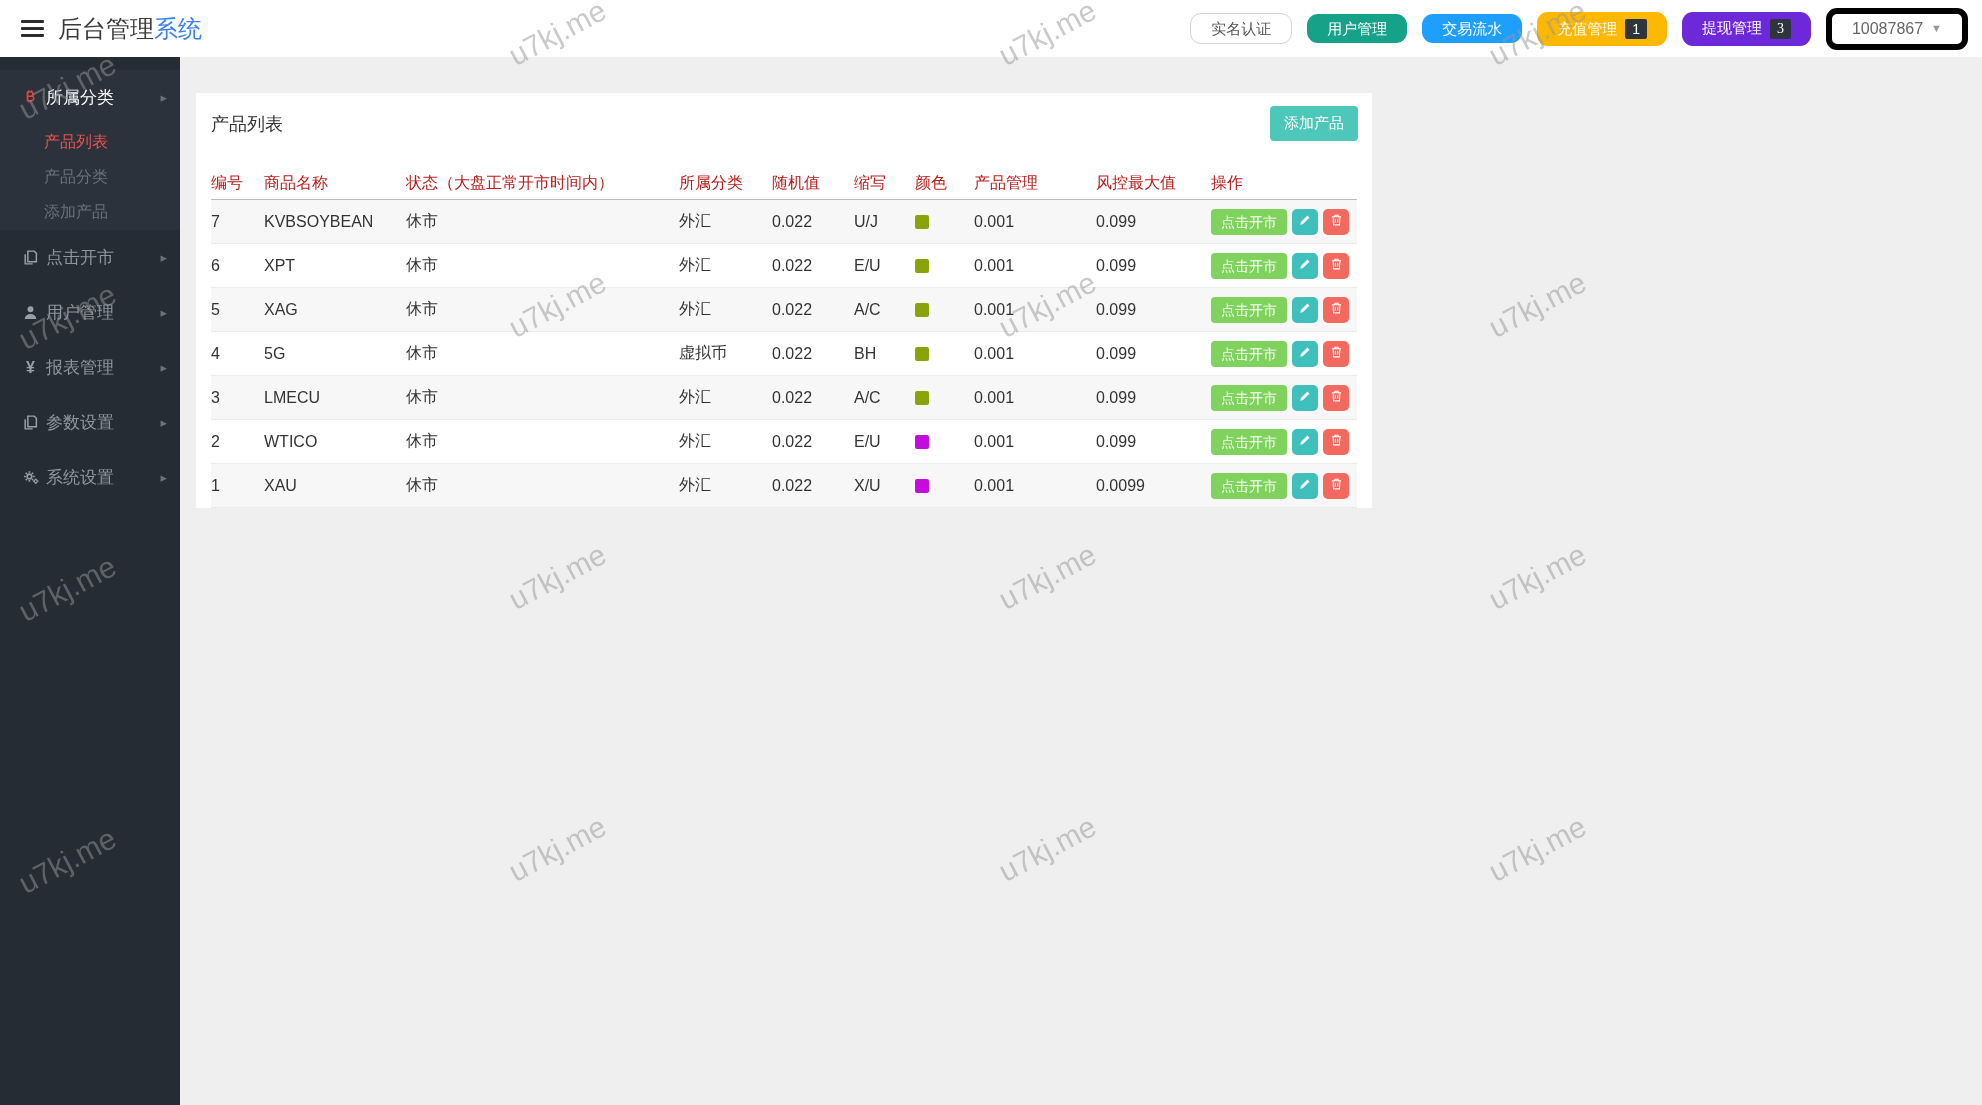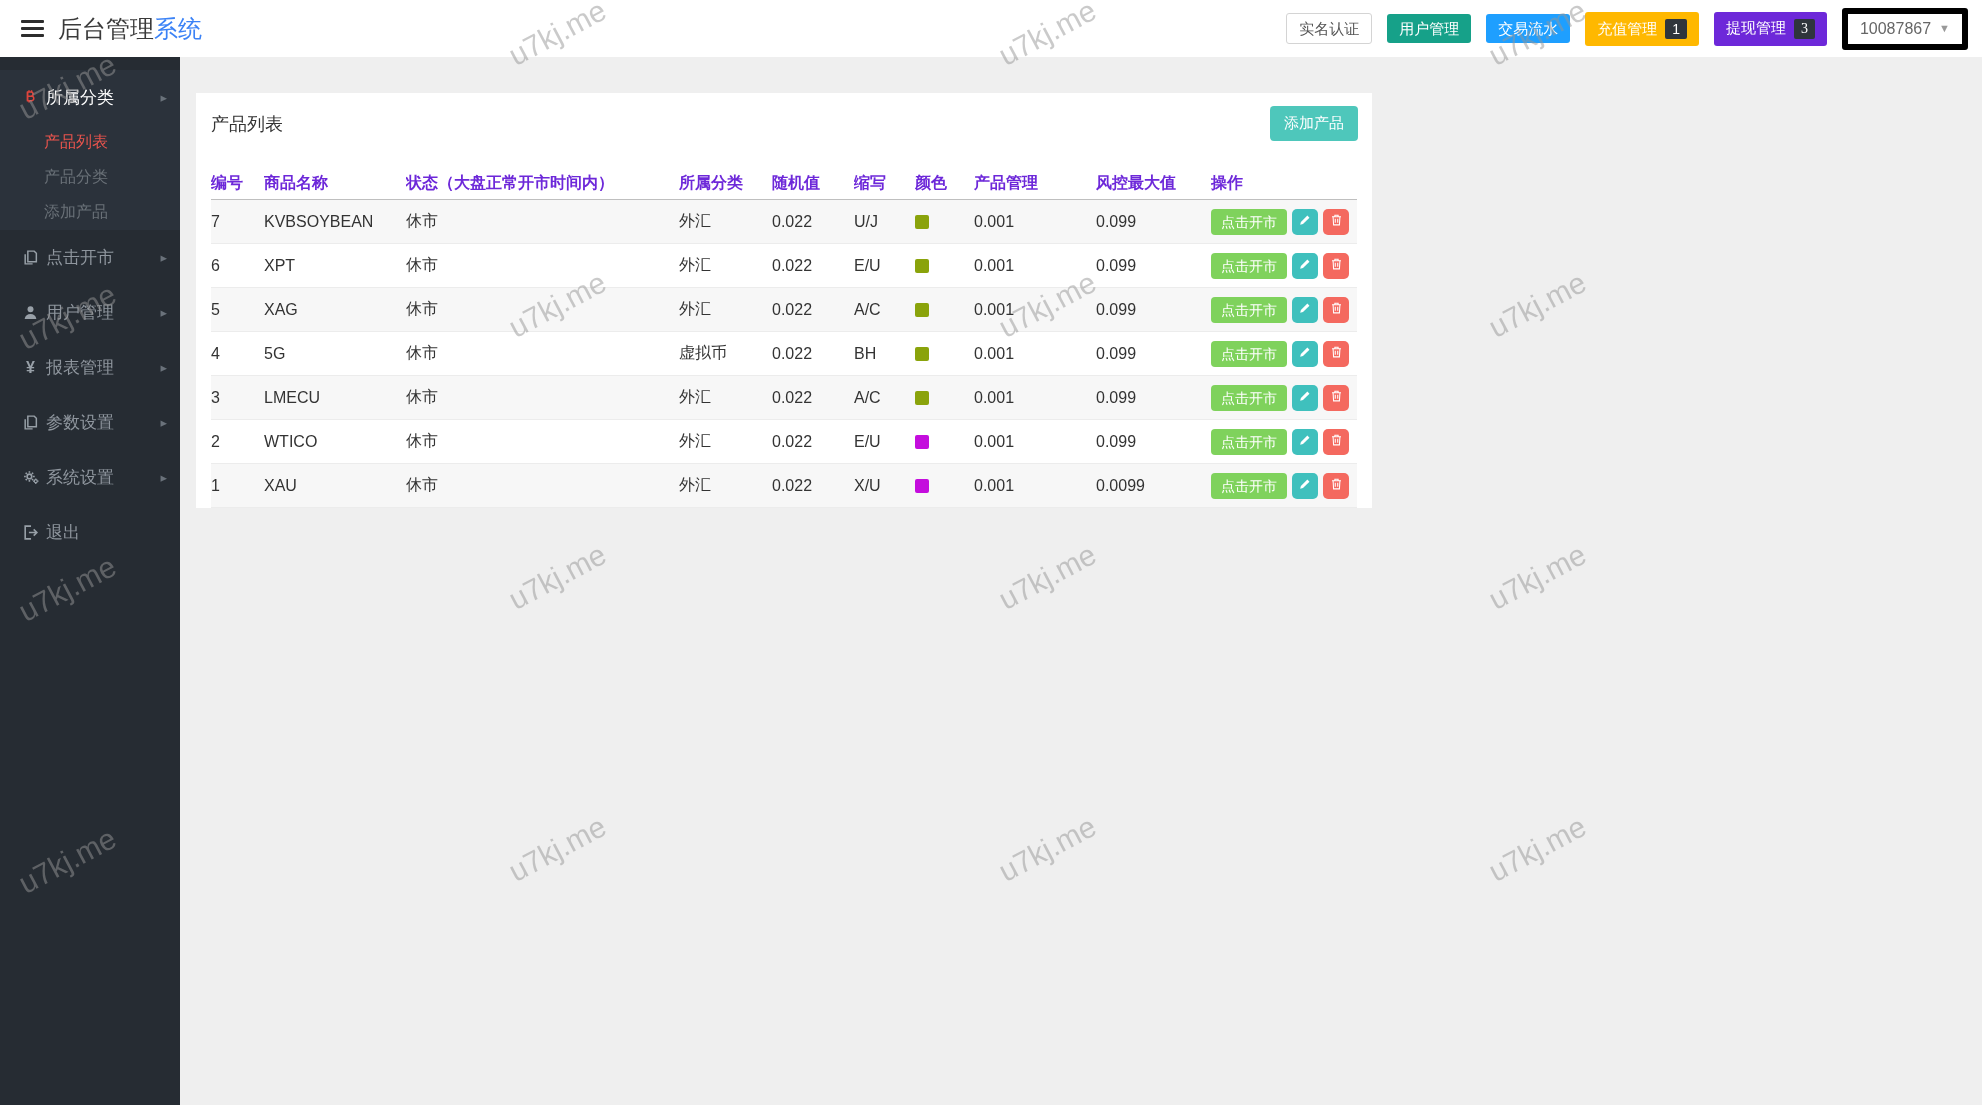--- a/index.html
+++ b/index.html
@@ -7,21 +7,21 @@
     width:1982px;height:1105px;position:relative;overflow:hidden;
     font-family:"Liberation Sans",sans-serif;background:#fff;
   }
   
   .header{position:absolute;top:0;left:0;right:0;height:57px;background:#fff;display:flex;align-items:center;z-index:10;}
   .burger{width:23px;margin-left:21px;cursor:pointer;}
   .burger div{height:3px;background:#2d2d2d;margin:4px 0;border-radius:1px;}
   .app-title{font-size:24px;margin-left:14px;color:#3a3a3a;white-space:nowrap;}
   .app-title .accent{color:#3b82f6;}
   .header-right{margin-left:auto;display:flex;align-items:center;gap:15px;margin-right:14px;}
-  .hbtn{font-size:15px;padding:7px 12px;border-radius:3px;color:#fff;border:none;cursor:pointer;
+  .hbtn{font-size:15px;padding:7px 20px;border-radius:11px;color:#fff;border:none;cursor:pointer;
         display:inline-flex;align-items:center;font-family:inherit;line-height:1;white-space:nowrap;}
   .hbtn.plain{background:#fff;border:1px solid #d4d4d4;color:#555;}
   .hbtn.green{background:#16a189;}
   .hbtn.blue{background:#1e9fff;}
   .hbtn.yellow{background:#ffb800;}
   .hbtn.red{background:#6d28d9;font-family:Liberation Serif, serif;}
   .hbadge{background:#2f353c;color:#fff;font-size:14px;padding:3px 7px;border-radius:2px;margin-left:8px;line-height:1;}
   .hbtn.account{background:#fff;border:6px solid #000000;color:#666;font-size:16px;}
   .caret{margin-left:8px;color:#999;font-size:11px;}
   
@@ -36,21 +36,21 @@
   .sub-item{height:35px;display:flex;align-items:center;padding-left:44px;color:#697077;font-size:16px;cursor:pointer;}
   .sub-item.active{color:#e8544d;}
   
   .main{position:absolute;left:180px;top:57px;right:0;bottom:0;background:#efefef;}
   .panel{position:absolute;left:16px;top:36px;width:1176px;background:#fff;box-sizing:border-box;}
   .panel-head{display:flex;justify-content:space-between;align-items:center;padding:13px 14px 26px 15px;}
   .panel-title{font-size:18px;color:#333;}
   .add-btn{background:#4ec7bb;color:#fff;border:none;border-radius:4px;font-size:15px;
            padding:8px 14px;font-family:inherit;cursor:pointer;}
   table{border-collapse:collapse;margin:0 15px;width:1146px;table-layout:fixed;}
-  th{font-size:16px;color:#6d28d9;text-align:left;font-weight:bold;padding:0 8px 0 0;height:32px;
+  th{font-size:16px;color:#b91c1c;text-align:left;font-weight:normal;padding:0 8px 0 0;height:32px;
      border-bottom:1px solid #bfbfbf;white-space:nowrap;overflow:hidden;}
   td{font-size:16px;color:#333;padding:0 8px 0 0;height:43px;border-bottom:1px solid #ececec;
      white-space:nowrap;overflow:hidden;}
   tbody tr:nth-child(odd){background:#f7f7f7;}
   .swatch{width:14px;height:14px;display:inline-block;border-radius:2px;vertical-align:middle;}
   .ops{display:flex;align-items:center;}
   .open-btn{background:#7fd25c;color:#fff;border:none;border-radius:4px;font-size:14px;
             padding:6px 10px;font-family:inherit;cursor:pointer;line-height:1;}
   .icon-btn{width:26px;height:26px;border:none;border-radius:5px;margin-left:5px;cursor:pointer;
             display:inline-flex;align-items:center;justify-content:center;padding:0;}
@@ -168,29 +168,20 @@
             </g>
             <g stroke="#98a0a8" stroke-width="1.2" fill="none">
               <circle cx="12.5" cy="11.5" r="1.4"></circle>
               <path d="M12.5 8.9v1M12.5 13.1v1M9.9 11.5h1M14.1 11.5h1"></path>
             </g>
           </svg>
         </span>
         <span>系统设置</span>
         <span class="side-arrow">▸</span>
       </div>
-      <div class="side-item">
-        <span class="ic">
-          <svg width="17" height="17" viewBox="0 0 16 16">
-            <path d="M8.5 2H3v12h5.5" fill="none" stroke="#98a0a8" stroke-width="1.5"></path>
-            <path d="M11 5l3 3-3 3M14 8H6.5" fill="none" stroke="#98a0a8" stroke-width="1.5"></path>
-          </svg>
-        </span>
-        <span>退出</span>
-      </div>
     </div>
 </div>
 
 <div class="main">
   <div class="panel">
     <div class="panel-head">
       <span class="panel-title">产品列表</span>
       <button class="add-btn">添加产品</button>
     </div>
     <table>

